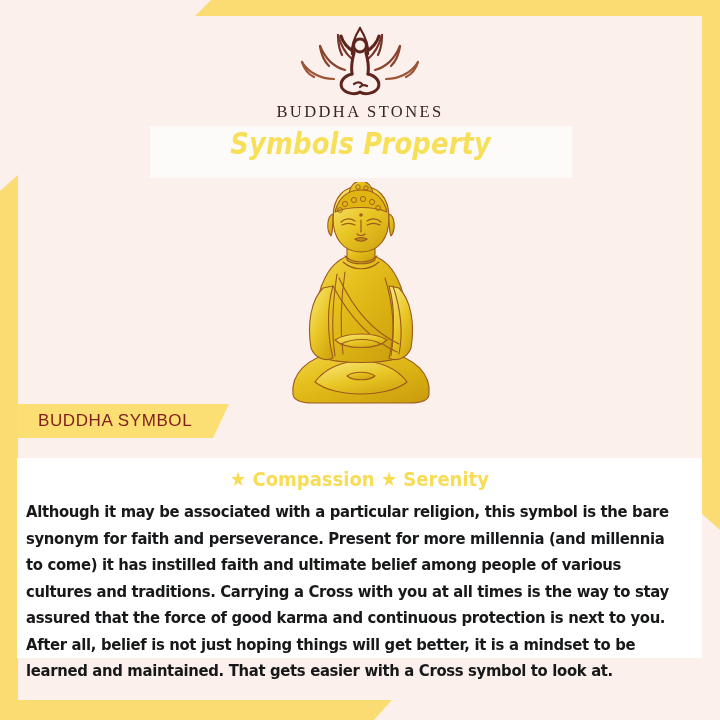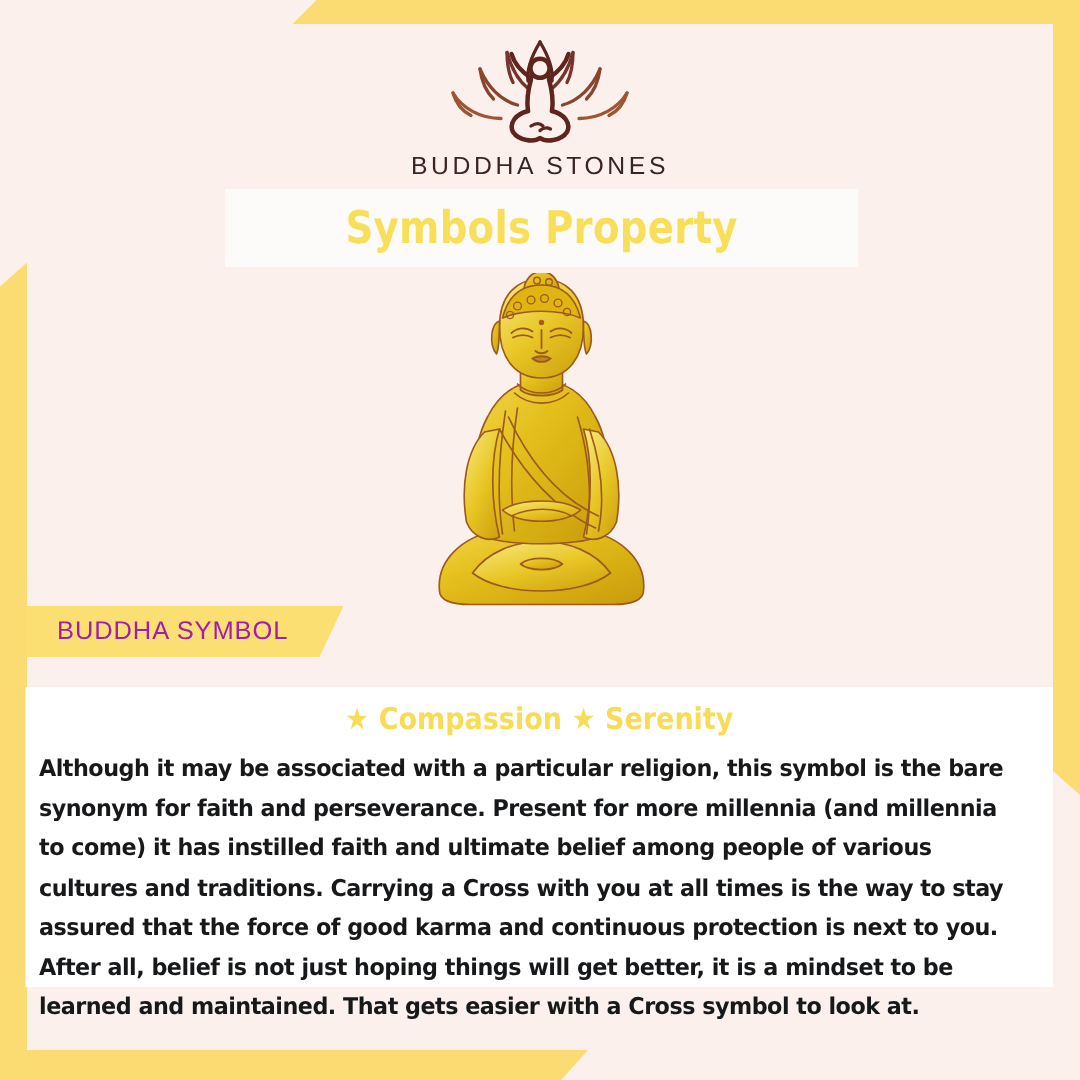--- a/index.html
+++ b/index.html
@@ -77,38 +77,39 @@
   .brand-mark {
     display: block;
     margin: 0 auto;
     width: 132px;
     height: 74px;
   }
 
   .brand-name {
     display: block;
     margin-top: 6px;
-    font-family: Liberation Sans, sans-serif;
+    font-family: Liberation Serif, serif;
     font-size: 16.5px;
     letter-spacing: 2.4px;
     color: #3a2420;
     font-weight: 400;
   }
 
   
   .title-plate {
     position: absolute;
     left: 150px;
     top: 126px;
     width: 422px;
     height: 52px;
     background: #fdfbf9;
     display: flex;
-    align-items: center;
+    align-items: flex-start;
     justify-content: center;
+    font-style: italic;
   }
 
   .title-plate .title-text {
     font-family: "DejaVu Sans", sans-serif;
     font-weight: 700;
     font-size: 30px;
     color: #f8df5a;
     letter-spacing: 0.2px;
     transform: scaleX(0.86);
     transform-origin: center;
@@ -134,21 +135,21 @@
     height: 34px;
     width: 212px;
     background: #fbdf72;
     clip-path: polygon(0 0, 100% 0, calc(100% - 16px) 100%, 0 100%);
     display: flex;
     align-items: center;
     padding-left: 21px;
   }
 
   .ribbon-label {
-    color: #a21caf;
+    color: #7f1d1d;
     font-size: 17px;
     letter-spacing: 0.6px;
     font-weight: 400;
     white-space: nowrap;
   }
 
   
   .card {
     position: absolute;
     left: 17px;

